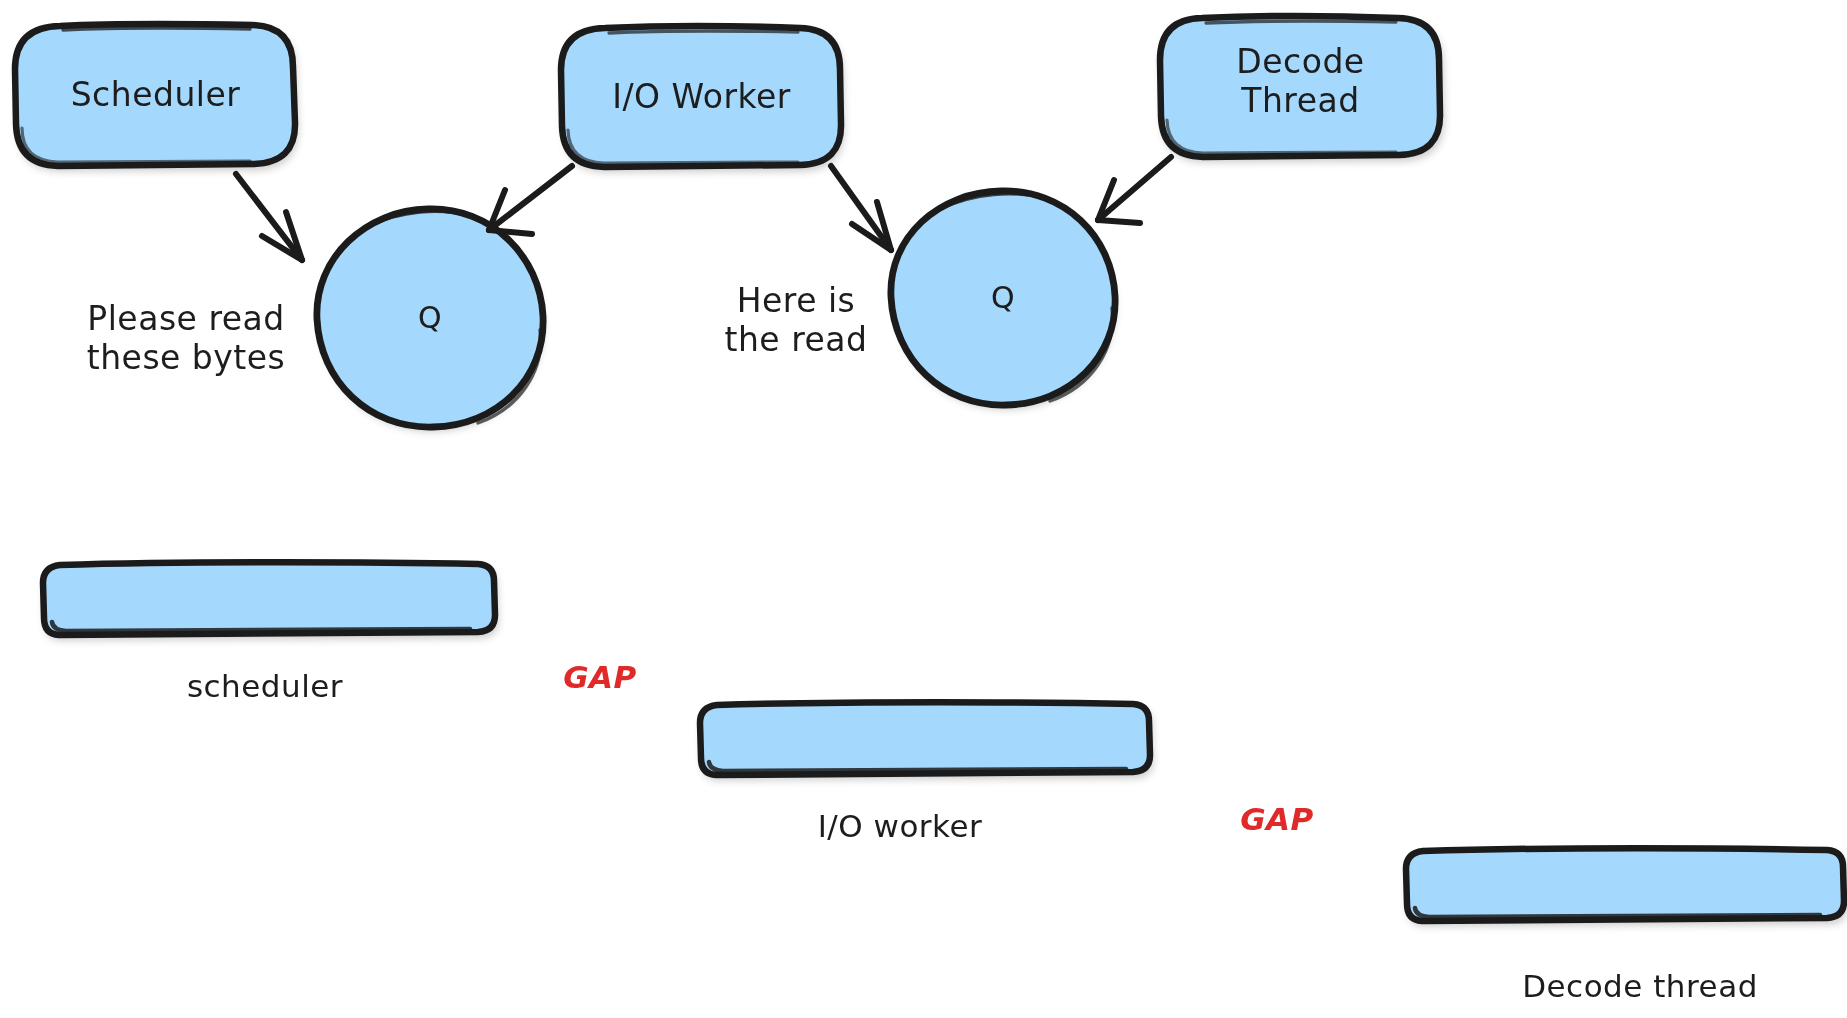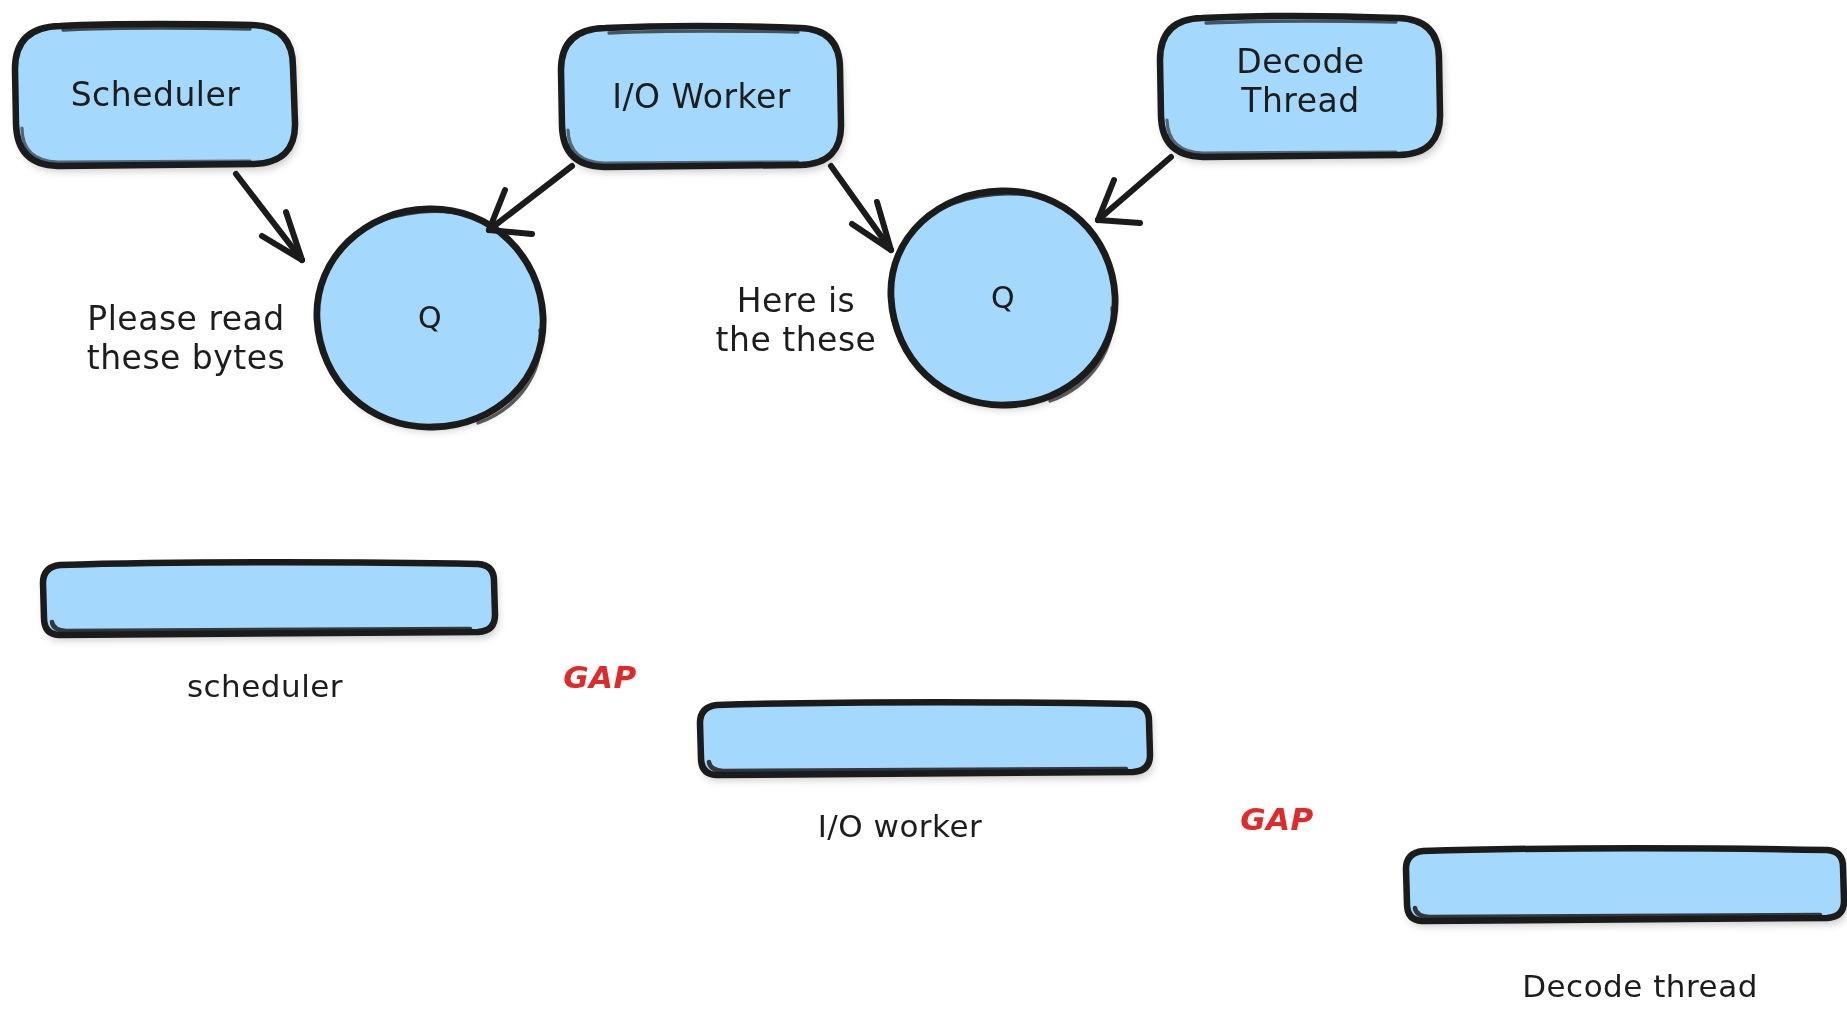--- a/index.html
+++ b/index.html
@@ -175,21 +175,21 @@
 Thread</div>
 
   <div class="lbl circle-label" style="left:317px; top:209px; width:226px; height:218px;">Q</div>
 
   <div class="lbl circle-label" style="left:891px; top:191px; width:224px; height:214px;">Q</div>
 
   <div class="lbl edge-label" style="left:51px; top:300px; width:270px;">Please read
 these bytes</div>
 
   <div class="lbl edge-label" style="left:691px; top:282px; width:210px;">Here is
-the these</div>
+the read</div>
 
   <div class="lbl bar-label" style="left:110px; top:668px; width:310px; height:44px;">scheduler</div>
 
   <div class="lbl bar-label" style="left:745px; top:808px; width:310px; height:44px;">I/O worker</div>
 
   <div class="lbl bar-label" style="left:1470px; top:968px; width:340px; height:44px;">Decode thread</div>
 
   <div class="lbl gap-label" style="left:550px; top:656px; width:100px; height:42px;">GAP</div>
 
   <div class="lbl gap-label" style="left:1227px; top:798px; width:100px; height:42px;">GAP</div>

